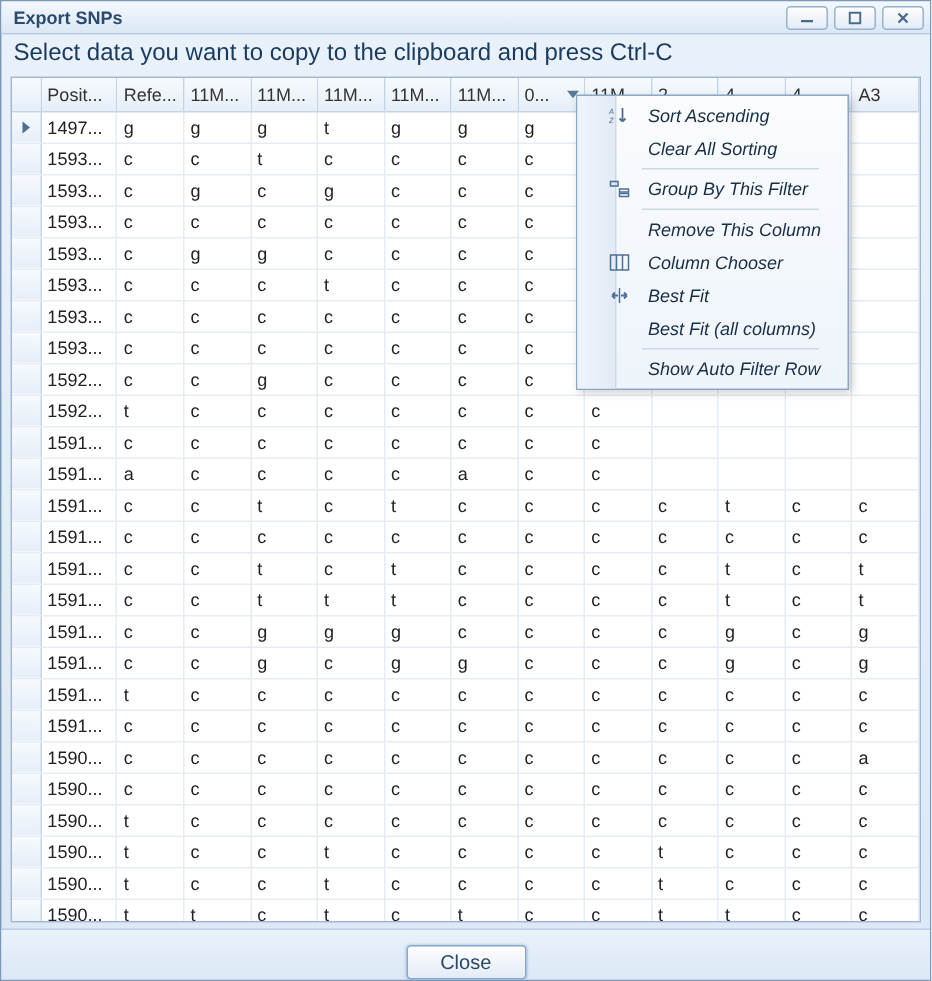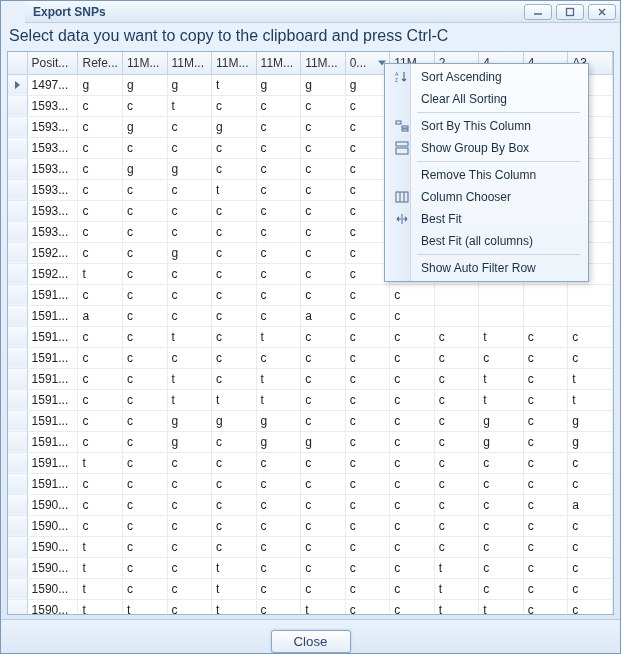--- a/index.html
+++ b/index.html
@@ -23,21 +23,20 @@
   }
   .titlebar {
     height: 22px;
     display: flex;
     align-items: center;
     padding: 0 4px;
     color: #2b4a6f;
     font-weight: 600;
     background: linear-gradient(#f4f8fd, #dbe7f5);
     border-bottom: 1px solid #b8cde4;
-    margin-left: 24px;
   }
   .titlebar .title { flex: 1; padding-left: 4px; font-size: 12px; }
   .win-btn {
     width: 28px; height: 16px;
     margin-left: 4px;
     border: 1px solid #9ab3cc;
     border-radius: 3px;
     background: linear-gradient(#fdfdfe,#e3ecf7);
     display:flex; align-items:center; justify-content:center;
     color:#4a6a8a;
@@ -117,26 +116,27 @@
     background:linear-gradient(#fefefe,#e3ecf7);
     color:#2a4668;
     cursor:pointer;
     box-shadow: 0 0 2px rgba(100,150,220,0.6);
   }
   
   .ctx {
     position:absolute;
     left: 384px;
     top: 63px;
-    width: 205px;
+    width: 182px;
     background: linear-gradient(#fafcfe,#eef4fb);
     border:1px solid #8aa7c5;
     box-shadow: 2px 2px 6px rgba(0,0,0,0.2);
-    padding: 2px 4px;
+    padding: 2px 15px;
     z-index:10;
+    font-style:italic;
   }
   .ctx .iconstrip {
     position:absolute;
     left:0;top:0;bottom:0;width:26px;
     background:linear-gradient(90deg,#eef4fb,#e2ebf6);
     border-right:1px solid #cdd9e8;
   }
   .ctx-item {
     position:relative;
     padding: 4px 10px 4px 32px;
@@ -653,30 +653,21 @@
   </div>
   <div class="ctx-sep"></div>
   <div class="ctx-item">
     <span class="ctx-icon">
         <svg viewBox="0 0 14 14">
           <rect x="1" y="2" width="5" height="3" fill="none" stroke="#4d6f94"></rect>
           <rect x="7" y="7" width="6" height="2" fill="none" stroke="#4d6f94"></rect>
           <rect x="7" y="10" width="6" height="2" fill="none" stroke="#4d6f94"></rect>
         </svg>
       </span>
-    <span>Sort By This Column</span>
-  </div>
-  <div class="ctx-item">
-    <span class="ctx-icon">
-        <svg viewBox="0 0 14 14">
-          <rect x="1" y="1" width="12" height="4" fill="none" stroke="#4d6f94"></rect>
-          <rect x="1" y="7" width="12" height="6" fill="none" stroke="#4d6f94"></rect>
-        </svg>
-      </span>
-    <span>Show Group By Box</span>
+    <span>Group By This Filter</span>
   </div>
   <div class="ctx-sep"></div>
   <div class="ctx-item">
     <span>Remove This Column</span>
   </div>
   <div class="ctx-item">
     <span class="ctx-icon">
         <svg viewBox="0 0 14 14">
           <rect x="1" y="2" width="12" height="10" fill="none" stroke="#4d6f94"></rect>
           <line x1="5" y1="2" x2="5" y2="12" stroke="#4d6f94"></line>

